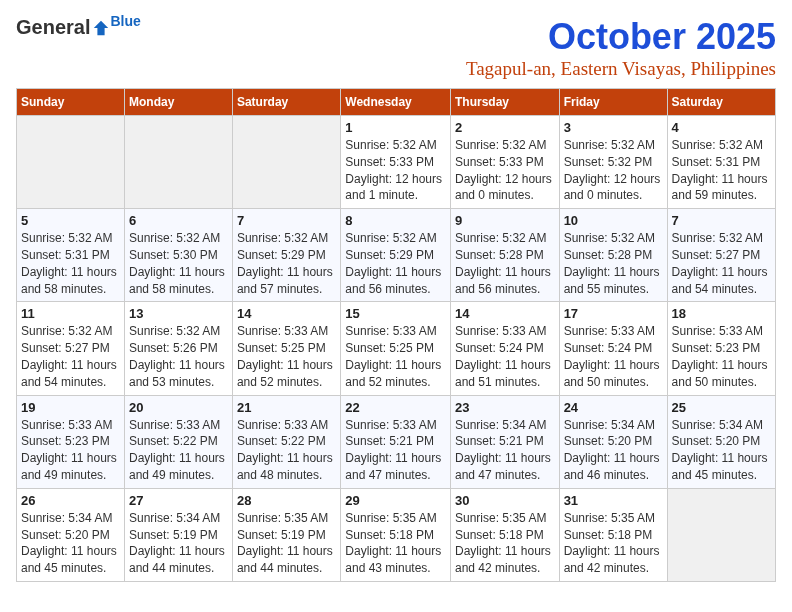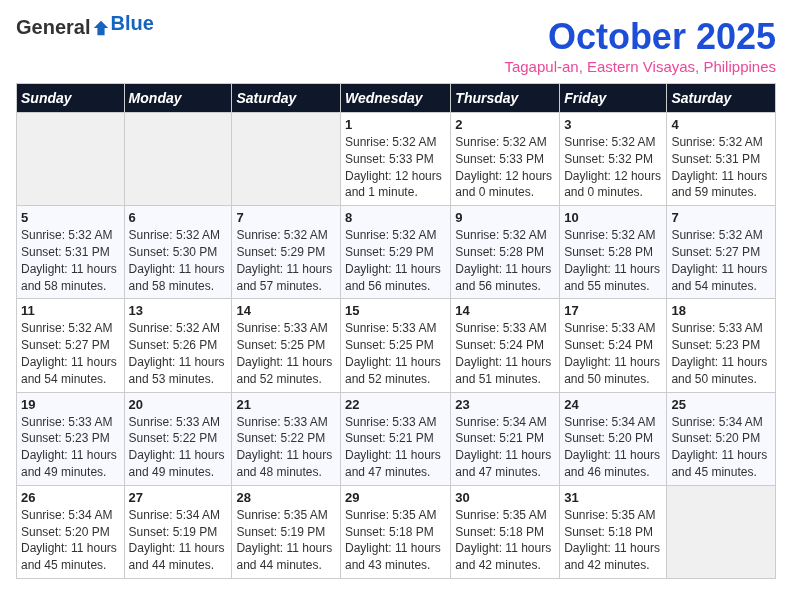--- a/index.html
+++ b/index.html
@@ -36,36 +36,36 @@
     }
     .title-block {
       text-align: right;
     }
     .month-title {
       font-size: 36px;
       font-weight: bold;
       color: #1d4ed8;
     }
     .location-title {
-      font-size: 15px;
-      color: #ec4899;
+      font-size: 19px;
+      color: #c2410c;
+      font-family: Liberation Serif, serif;
     }
     .calendar {
       width: 100%;
       border-collapse: collapse;
       font-size: 10.5px;
     }
     .calendar th {
-      background-color: #0f172a;
+      background-color: #c2410c;
       color: #fff;
       padding: 6px 4px;
       text-align: left;
       border: 1px solid #ccc;
-      font-size: 14px;
-      font-style: italic;
+      font-size: 12px;
     }
     .calendar td {
       border: 1px solid #ccc;
       vertical-align: top;
       padding: 4px;
       width: 113px;
       min-height: 90px;
       background: #fff;
     }
     .calendar td.empty {
@@ -91,21 +91,21 @@
 
 <div class="header">
   <div class="logo">
     <div class="logo-text">
       <span class="logo-general">General</span>
       <svg class="logo-icon" viewBox="0 0 20 20">
         <polygon points="10,2 18,10 14,10 14,18 6,18 6,10 2,10" fill="#1565c0"></polygon>
       </svg>
     </div>
     <div style="margin-top:-4px;">
-      <span class="logo-blue" style="font-size:20px;font-weight:bold;">Blue</span>
+      <span class="logo-blue" style="font-size:14px;font-weight:bold;">Blue</span>
     </div>
   </div>
   <div class="title-block">
     <div class="month-title">October 2025</div>
     <div class="location-title">Tagapul-an, Eastern Visayas, Philippines</div>
   </div>
 </div>
 
 <table class="calendar">
   <thead>

